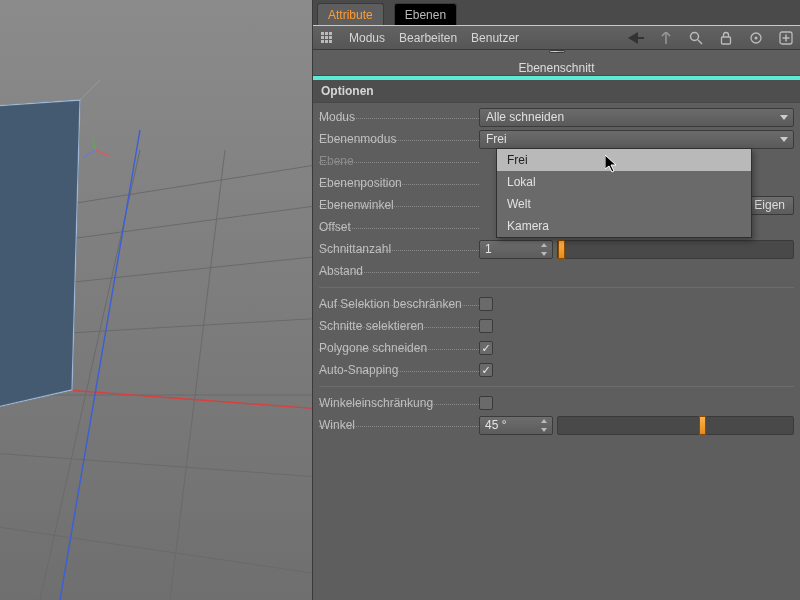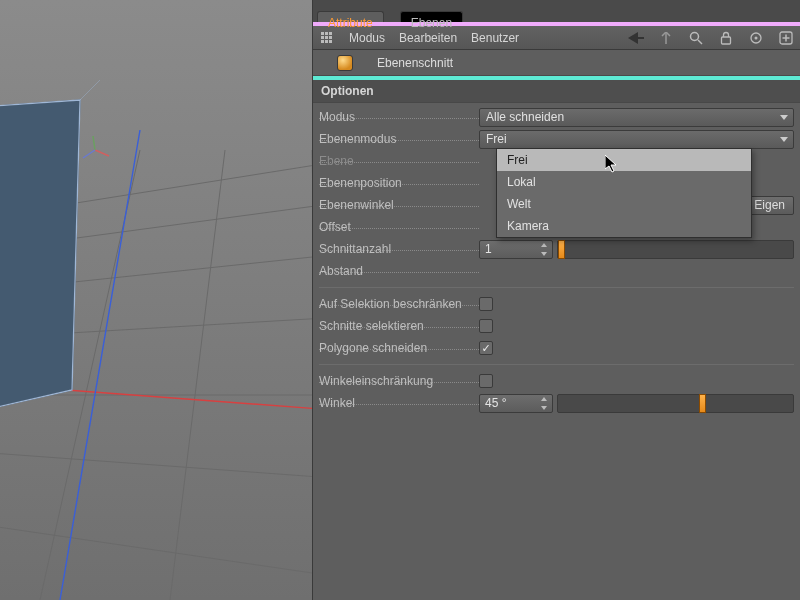--- a/index.html
+++ b/index.html
@@ -11,40 +11,40 @@
   overflow: hidden;
 }
 .viewport svg { position: absolute; left: 0; top: 0; }
 
 .panel {
   position: absolute; left: 312px; top: 0; width: 488px; height: 600px;
   background: #5e5e5e; border-left: 1px solid #3a3a3a;
 }
 
 .tabs {
-  height: 26px; background: #4a4a4a; border-bottom: 4px solid #f0abfc;
-  display: flex; align-items: stretch; padding-left: 4px; gap: 16px; padding-top: 11px;
+  height: 26px; background: #4a4a4a; border-bottom: 1px solid #f0abfc;
+  display: flex; align-items: stretch; padding-left: 4px; gap: 10px; padding-top: 3px;
 }
 .tab {
   padding: 4px 10px 0 10px; color: #bbb; border: 1px solid #3a3a3a;
   border-bottom: none; background: #000000; border-radius: 3px 3px 0 0; cursor: pointer;
 }
 .tab.active { color: #ff9b33; background: #5e5e5e; }
 
 .toolbar {
   height: 24px; background: linear-gradient(#626262,#565656);
   border-bottom: 1px solid #3a3a3a; display: flex; align-items: center;
   padding: 0 6px; gap: 14px; color: #d6d6d6;
 }
 .toolbar .spacer { flex: 1; }
 .toolbar .icon { width: 16px; height: 16px; display: inline-flex; align-items: center; justify-content: center; color: #ccc; }
 
 .object-header {
-  height: 26px; display: flex; align-items: center; gap: 24px;
-  padding: 0 24px; color: #ddd; border-bottom: 1px solid #4a4a4a;
+  height: 26px; display: flex; align-items: center; gap: 8px;
+  padding: 0 8px; color: #ddd; border-bottom: 1px solid #4a4a4a; flex-direction: column;
 }
 .obj-icon {
   width: 16px; height: 16px; border-radius: 3px;
   background: radial-gradient(circle at 35% 30%, #ffda8a, #d68a1f 70%);
   border: 1px solid #3a3a3a;
 }
 
 .section-head {
   background: #4e4e4e; color: #d6d6d6; font-weight: bold;
   padding: 4px 8px; border-top: 4px solid #5eead4; border-bottom: 1px solid #484848;
@@ -306,20 +306,26 @@
       <div class="control">
           <span class="checkbox"></span>
         </div>
     </div>
     <div class="row">
       <div class="label"><span class="label-text">Polygone schneiden</span><span class="dots"></span></div>
       <div class="control">
           <span class="checkbox checked"></span>
         </div>
     </div>
+    <div class="row">
+      <div class="label"><span class="label-text">Auto-Snapping</span><span class="dots"></span></div>
+      <div class="control">
+          <span class="checkbox checked"></span>
+        </div>
+    </div>
 
     <div class="divider"></div>
 
     <div class="row">
       <div class="label"><span class="label-text">Winkeleinschränkung</span><span class="dots"></span></div>
       <div class="control">
           <span class="checkbox"></span>
         </div>
     </div>
     <div class="row">

